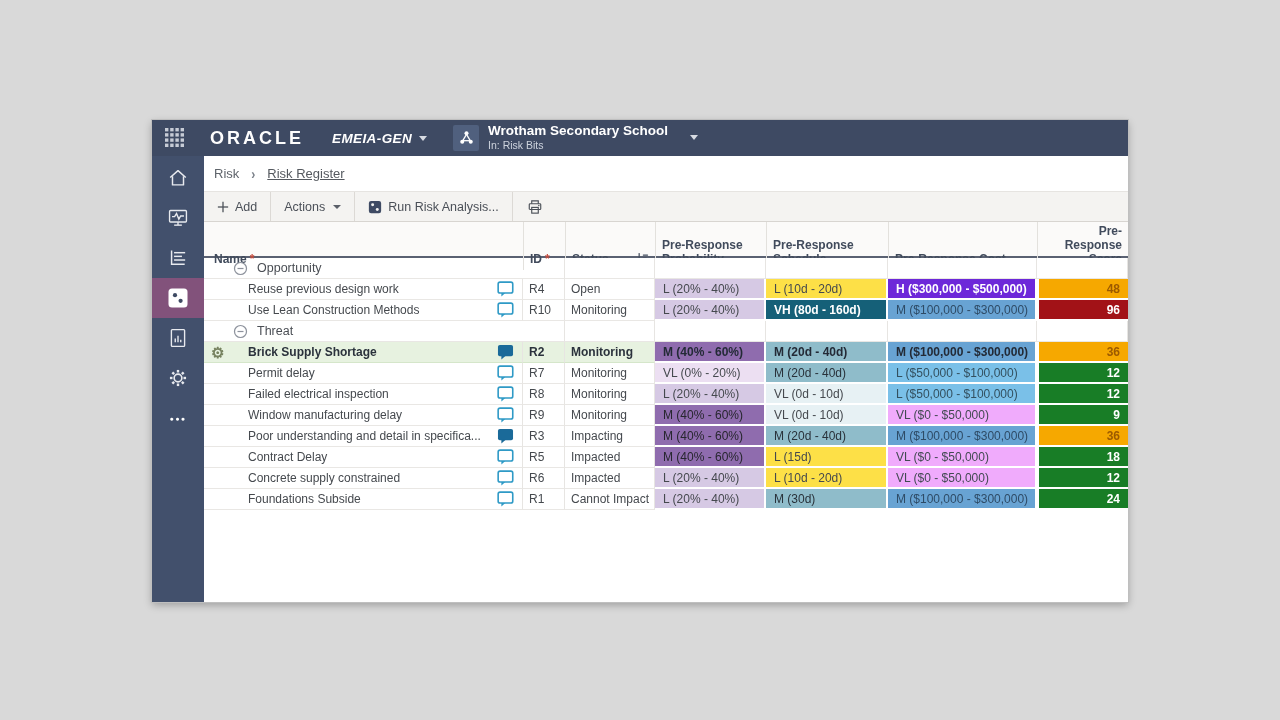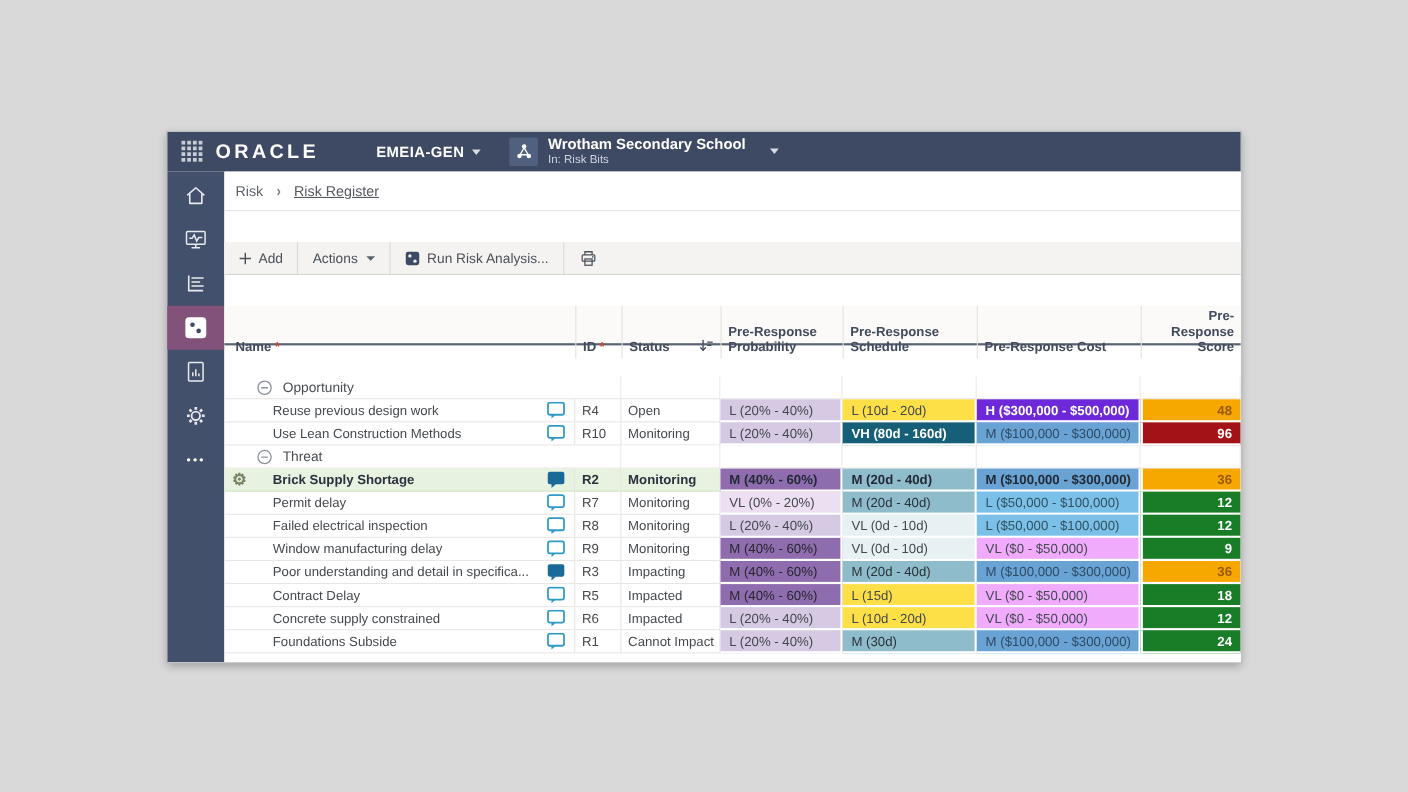--- a/index.html
+++ b/index.html
@@ -5,43 +5,43 @@
   html,body{margin:0;padding:0;width:1280px;height:720px;overflow:hidden;
     background:#d9d9d9;font-family:"Liberation Sans",sans-serif;}
   *{box-sizing:border-box;}
 
   .window{position:absolute;left:152px;top:120px;width:976px;height:482px;
     background:#fff;box-shadow:0 0 0 1px #bfbfbf,0 3px 8px rgba(0,0,0,.28);overflow:hidden;}
 
   
   .topbar{height:36px;background:#3e4a63;display:flex;align-items:center;color:#fff;}
   .waffle{margin-left:12px;width:22px;height:22px;flex:0 0 auto;}
-  .brand{font-size:18px;font-weight:700;letter-spacing:3px;margin-left:10px;color:#fdfdfd;}
-  .workspace{display:flex;align-items:center;gap:7px;margin-left:52px;cursor:pointer;}
+  .brand{font-size:18px;font-weight:700;letter-spacing:3px;margin-left:24px;color:#fdfdfd;}
+  .workspace{display:flex;align-items:center;gap:7px;margin-left:28px;cursor:pointer;font-style:italic;}
   .workspace .ws-label{font-size:13.5px;font-weight:700;letter-spacing:.4px;}
   .caret{width:0;height:0;border-left:4.5px solid transparent;border-right:4.5px solid transparent;
     border-top:5px solid #d7dbe2;}
   .project{display:flex;align-items:center;margin-left:26px;cursor:pointer;}
   .proj-tile{width:26px;height:26px;background:#50607e;border-radius:2px;display:flex;
     align-items:center;justify-content:center;}
   .proj-text{margin-left:9px;line-height:1.1;}
   .proj-title{font-size:13.5px;font-weight:700;}
   .proj-sub{font-size:10.5px;color:#cdd3dd;margin-top:1px;}
   .project .caret{margin-left:22px;}
 
   
   .appbody{display:flex;height:446px;}
   .sidebar{width:52px;background:#42506c;display:flex;flex-direction:column;align-items:stretch;
     padding-top:2px;flex:0 0 auto;}
   .side-item{height:40px;display:flex;align-items:center;justify-content:center;cursor:pointer;color:#e8eaef;}
   .side-item.active{background:#82527b;}
   .side-item svg{width:22px;height:22px;}
   .side-item .dots{font-size:13px;letter-spacing:1.5px;color:#fff;font-weight:700;}
 
-  .main{flex:1;display:flex;flex-direction:column;background:#fff;min-width:0;gap:28px;}
+  .main{flex:1;display:flex;flex-direction:column;background:#fff;min-width:0;}
 
   .breadcrumb{height:36px;display:flex;align-items:center;border-bottom:1px solid #e6e4e1;
     padding-left:10px;font-size:13px;color:#5f646b;}
   .crumb{cursor:pointer;}
   .crumb-sep{margin:0 12px;color:#7a8089;font-size:12px;font-weight:700;transform:scaleY(1.15);}
   .crumb-current{color:#55595f;text-decoration:underline;}
 
   .toolbar{height:30px;background:#f4f3f1;border-bottom:1px solid #d8d5d1;display:flex;align-items:center;
     font-size:12.5px;color:#4b5058;}
   .tb-btn{display:flex;align-items:center;gap:6px;padding:0 13px;height:100%;cursor:pointer;}

